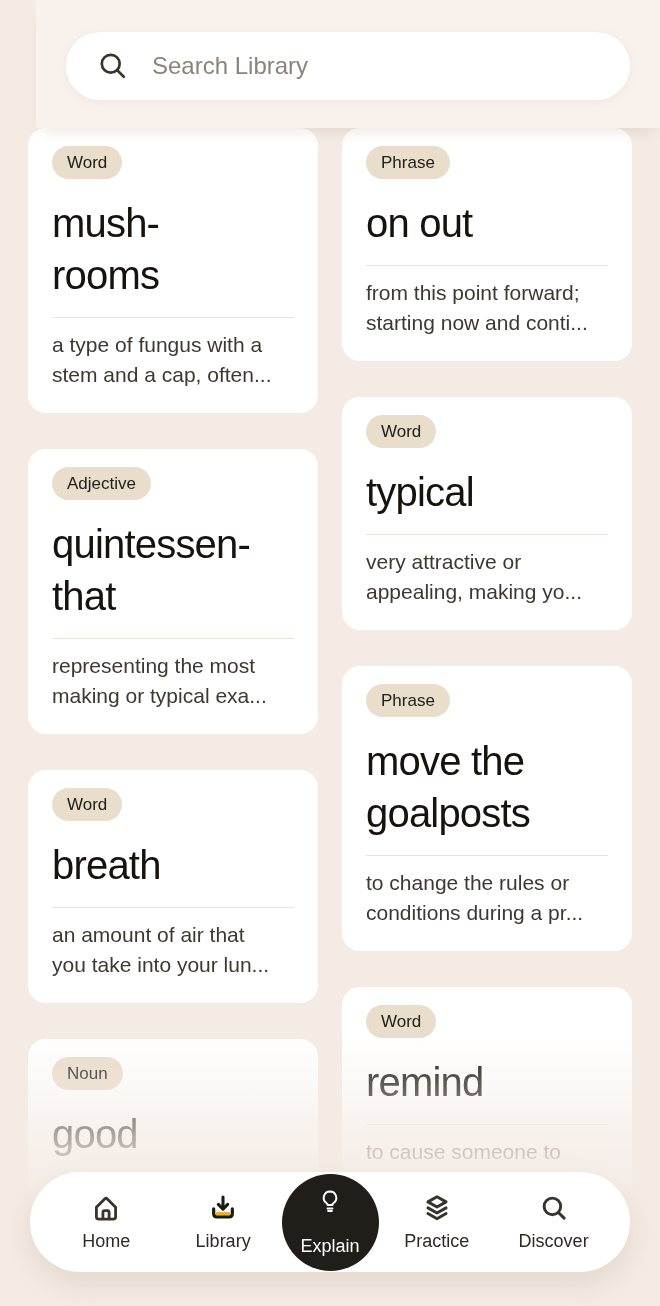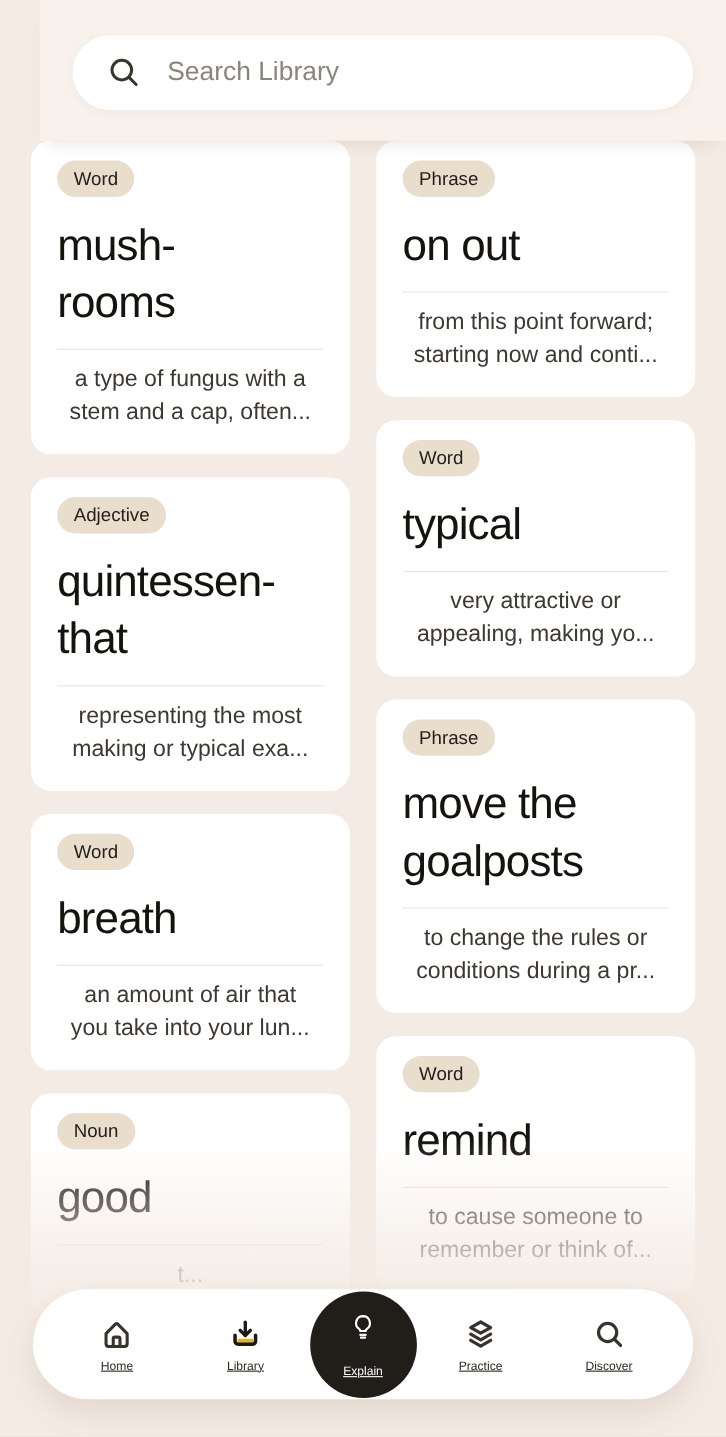--- a/index.html
+++ b/index.html
@@ -26,38 +26,38 @@
     flex:1;border:none;outline:none;background:transparent;
     font-family:"Liberation Sans",sans-serif;
     font-size:24px;color:#38342e;height:100%;padding:0;
   }
   .search-input::placeholder{color:#8b847a;opacity:1;}
   
   .content{
     position:absolute;top:128px;left:0;right:0;bottom:0;overflow:hidden;
   }
   .masonry{display:flex;gap:24px;padding:0 28px;}
-  .column{flex:1;display:flex;flex-direction:column;gap:21px;min-width:0;}
+  .column{flex:1;display:flex;flex-direction:column;gap:36px;min-width:0;}
   .card{
     background:#ffffff;border-radius:18px;
     padding:18px 24px 22px 24px;
     display:flex;flex-direction:column;align-items:stretch;
   }
   .tag{
     align-self:flex-start;background:#e9ddcb;color:#22201b;
     font-size:17px;line-height:1;padding:8px 15px;border-radius:20px;
     margin-bottom:18px;white-space:nowrap;
   }
   .term{
     font-size:40px;font-weight:500;letter-spacing:-0.8px;line-height:1.3;
     color:#16130e;white-space:pre-line;
   }
   .divider{height:1px;background:#ede3d8;margin:16px 0 12px;}
   .definition{
-    font-size:21px;line-height:1.45;color:#3d3831;white-space:pre-line;text-align:center;
+    font-size:21px;line-height:1.45;color:#3d3831;white-space:pre-line;
   }
   
   .bottom-fade{
     position:absolute;left:0;right:0;bottom:0;height:270px;z-index:10;
     background:linear-gradient(180deg,
       rgba(244,235,228,0) 0%,
       rgba(244,235,228,0.78) 42%,
       #f4ebe4 64%);
     pointer-events:none;
   }
@@ -65,21 +65,21 @@
   .nav-bar{
     position:absolute;left:30px;right:30px;bottom:34px;height:100px;z-index:30;
     background:#ffffff;border-radius:50px;
     display:flex;align-items:center;padding:0 18px;
     box-shadow:0 12px 26px rgba(165,140,115,0.20);
   }
   .nav-item{
     flex:1;display:flex;flex-direction:column;align-items:center;
     gap:7px;color:#38332c;cursor:pointer;
   }
-  .nav-label{font-size:11px;color:#2e2a24;text-decoration:underline;}
+  .nav-label{font-size:18px;color:#2e2a24;}
   .nav-item-explain{
     flex:0 0 auto;width:97px;height:97px;border-radius:50%;
     background:#211d18;display:flex;flex-direction:column;
     align-items:center;justify-content:center;gap:21px;cursor:pointer;
   }
   .nav-item-explain .nav-label{color:#ffffff;}
   .nav-item-explain svg{color:#ffffff;}
   .accent-bar{stroke:#eab020;}
 </style>
 </head>

